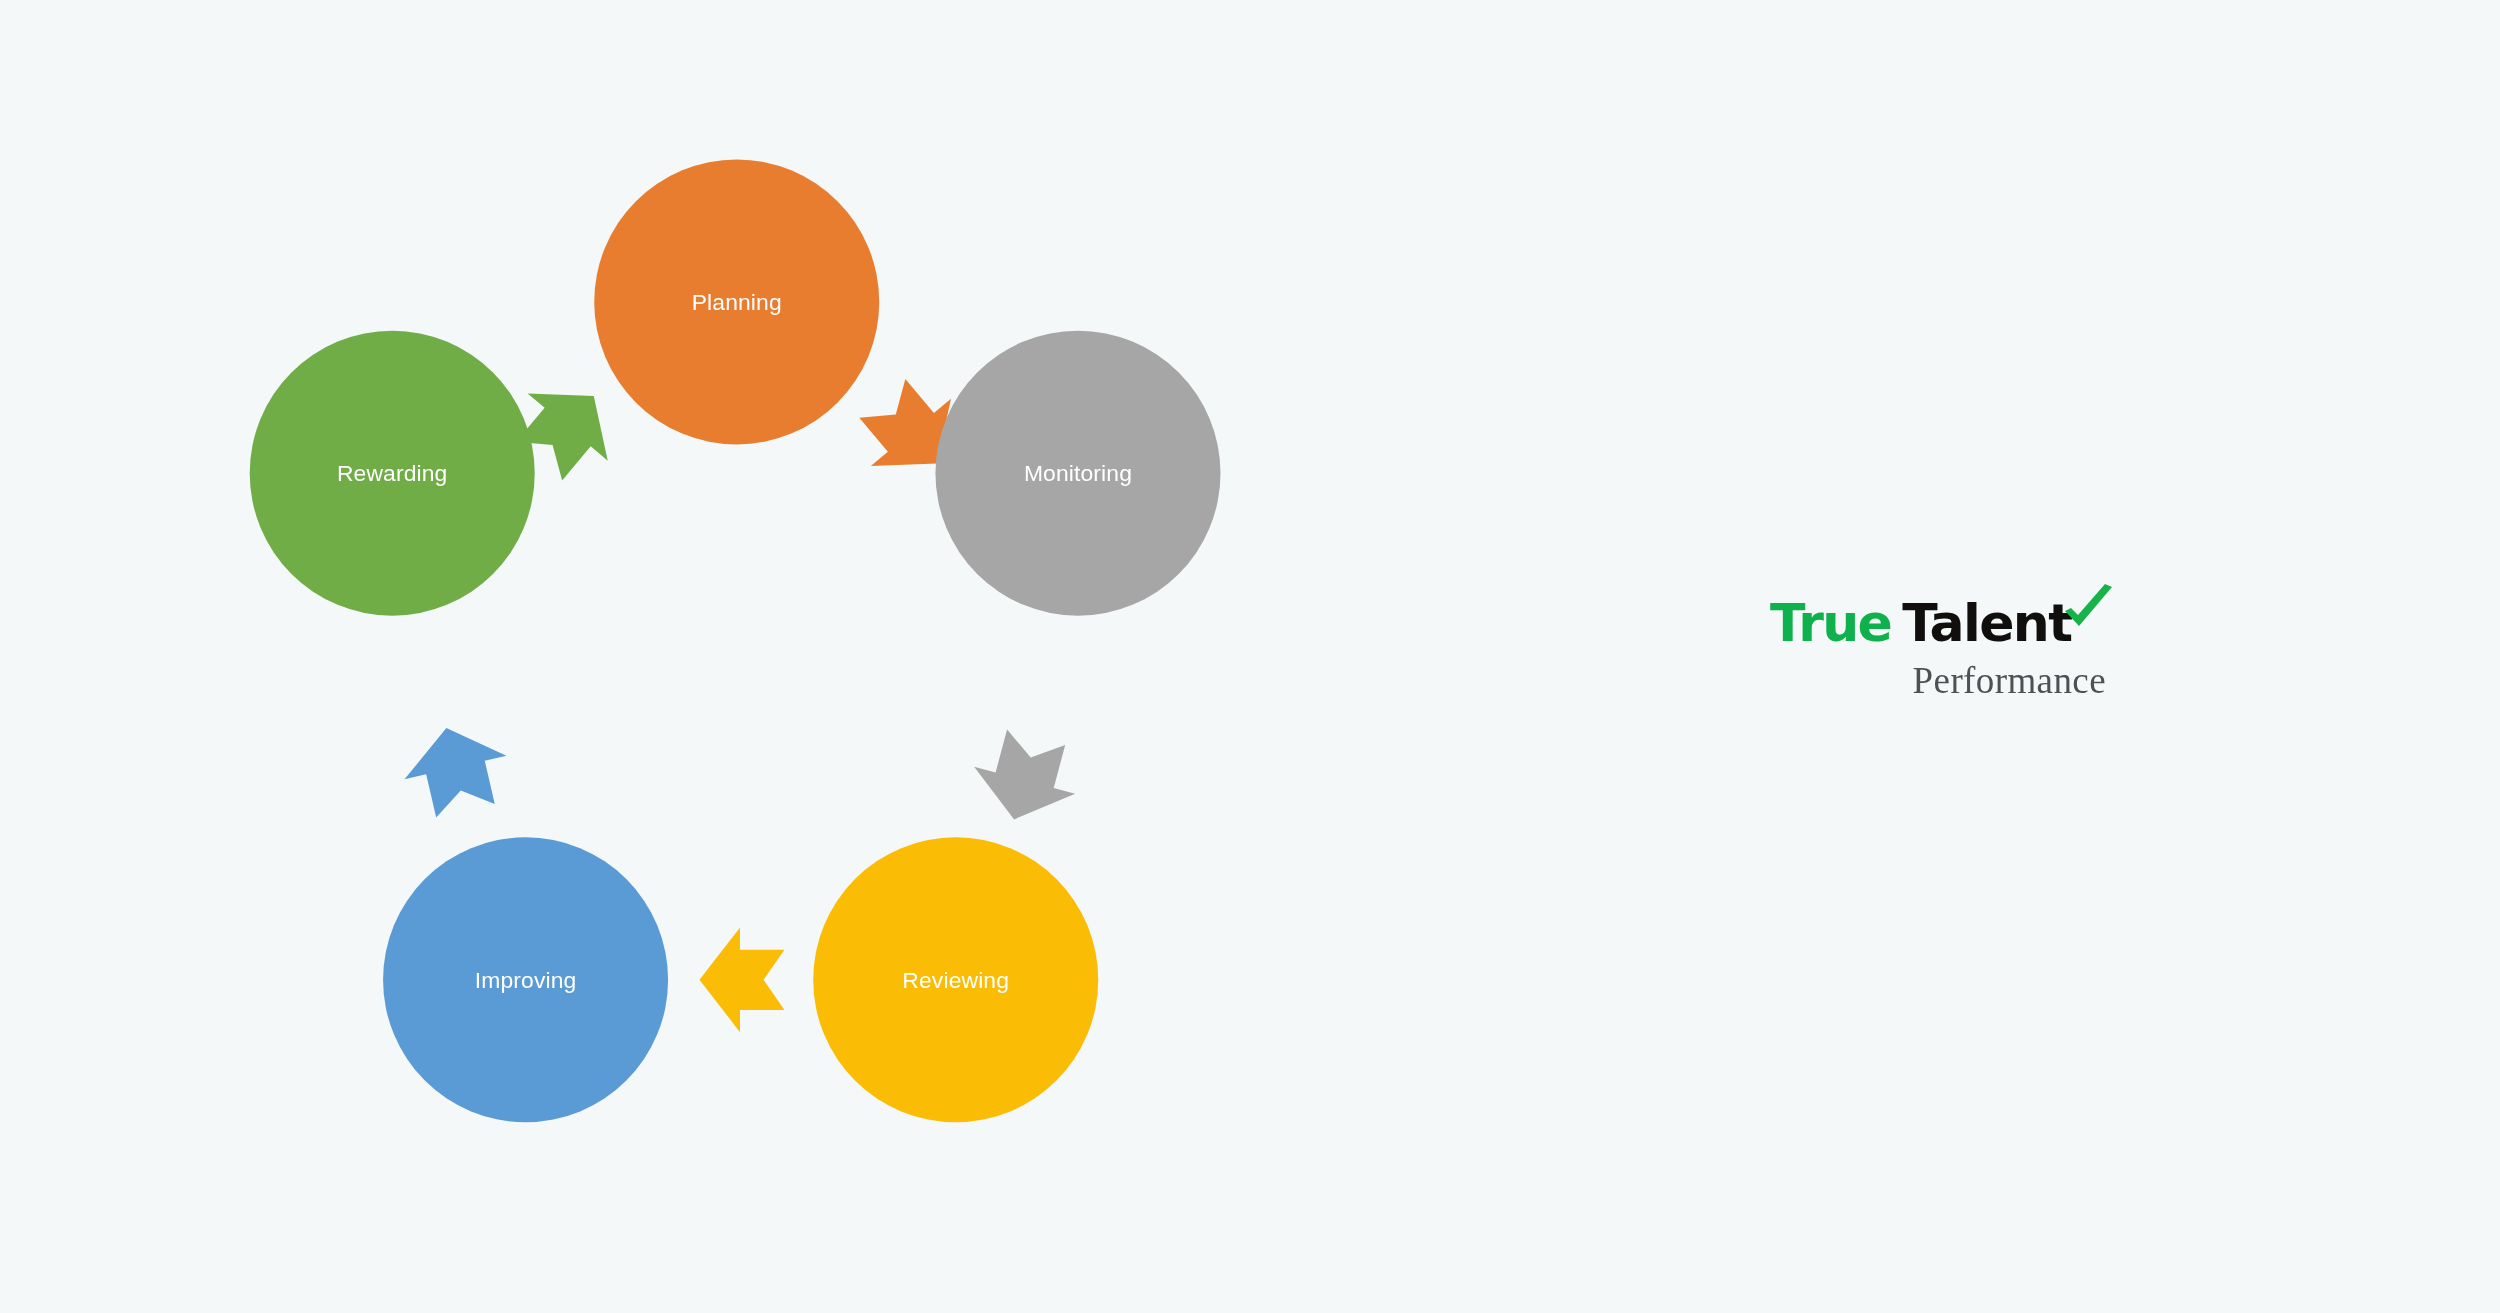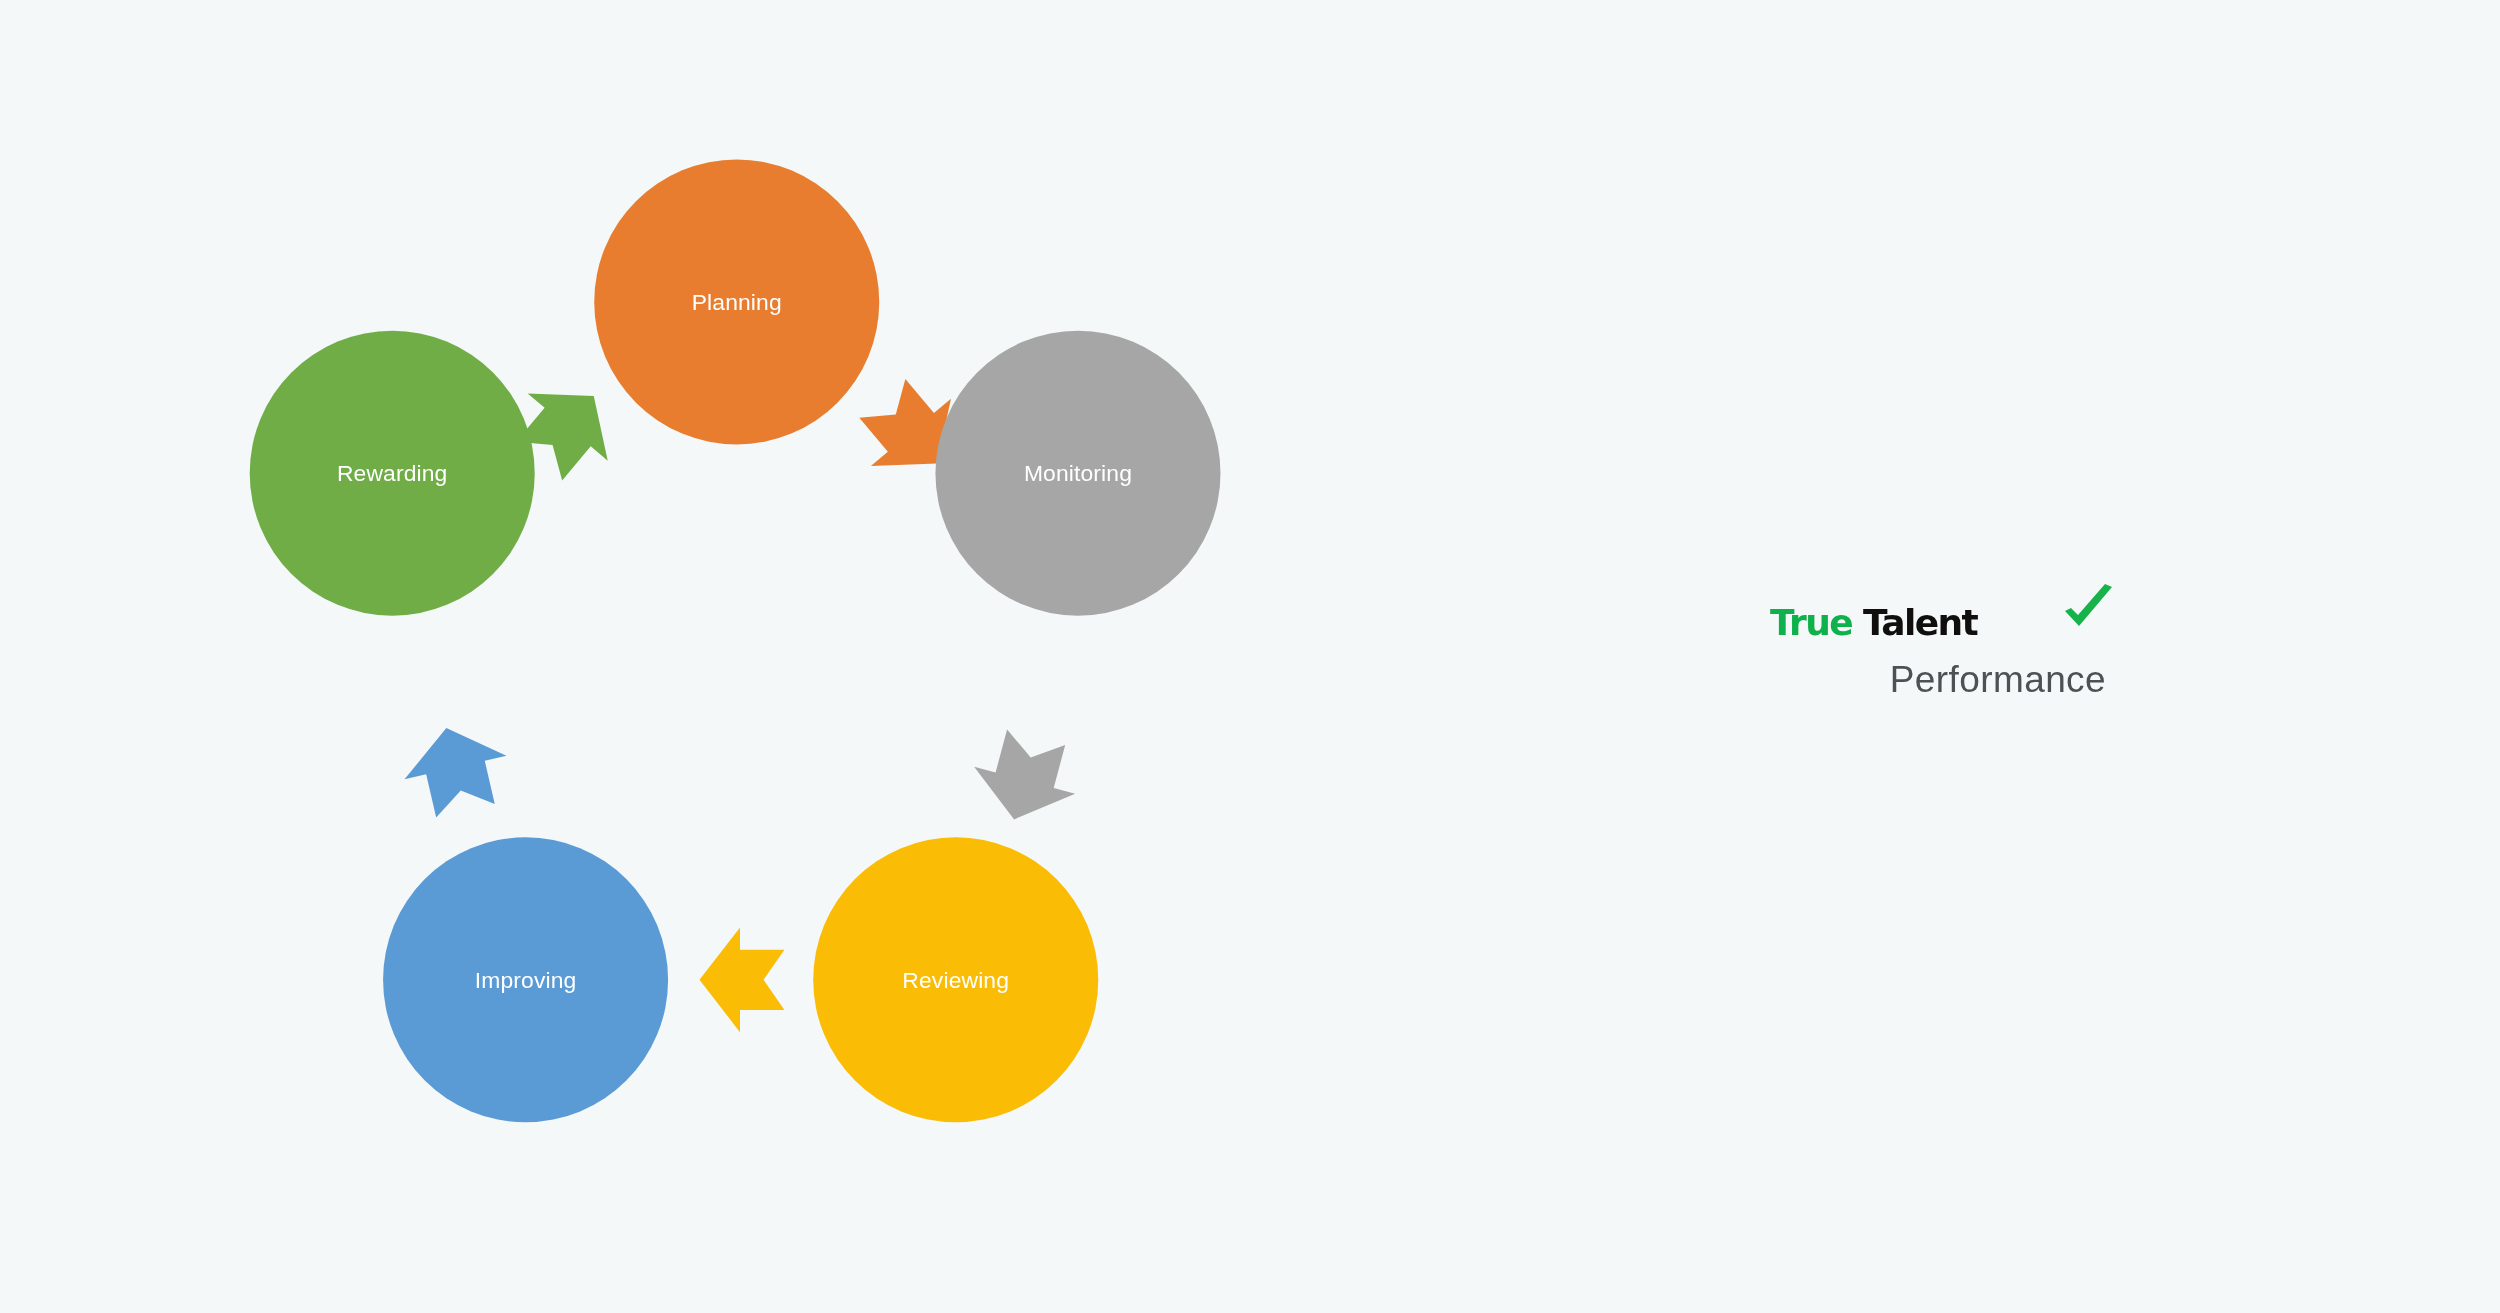--- a/index.html
+++ b/index.html
@@ -54,40 +54,40 @@
     width: 340px;
     height: 120px;
   }
   .logo-wordmark {
     position: relative;
     height: 62px;
     line-height: 62px;
     white-space: nowrap;
     font-family: "DejaVu Sans", sans-serif;
     font-weight: bold;
-    font-size: 36px;
+    font-size: 52px;
     letter-spacing: -1.6px;
   }
   .logo-true {
     color: #0fb14c;
   }
   .logo-talent {
     color: #100f0d;
     margin-left: 11px;
   }
   #logo-check {
     position: absolute;
     right: -6px;
     top: -8px;
     width: 54px;
     height: 50px;
     pointer-events: none;
   }
   .logo-tagline {
-    font-family: Liberation Sans, sans-serif;
+    font-family: Liberation Serif, serif;
     font-weight: normal;
     font-size: 37px;
     color: #4d5154;
     letter-spacing: 0.4px;
     text-align: right;
     padding-right: 4px;
     margin-top: 5px;
   }
 </style>
 </head>

